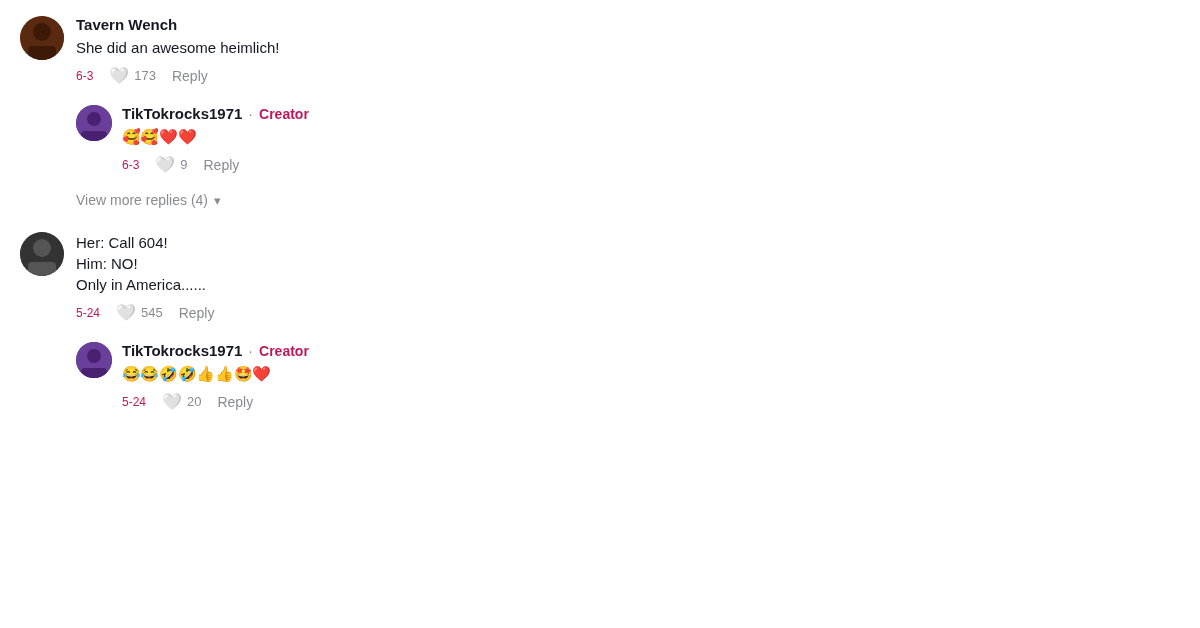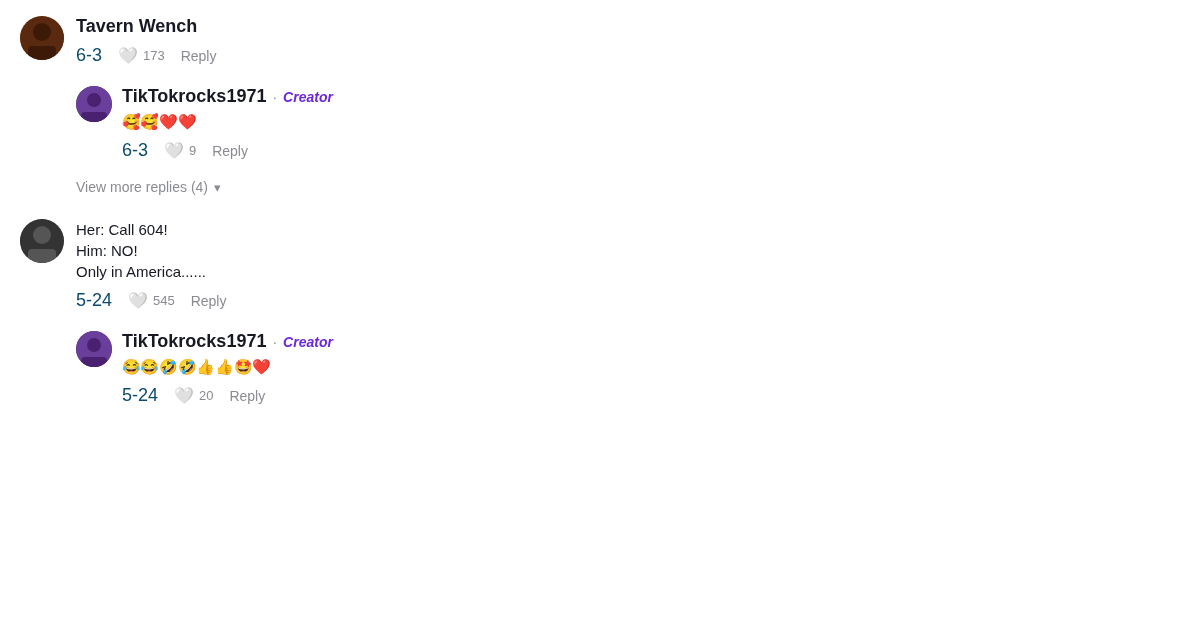--- a/index.html
+++ b/index.html
@@ -34,43 +34,42 @@
       background: #aaa;
     }
     .comment-content {
       flex: 1;
       display: flex;
       flex-direction: column;
       gap: 4px;
     }
     .comment-username {
       font-weight: 700;
-      font-size: 18px;
+      font-size: 15px;
       color: #161823;
     }
     .creator-badge {
-      color: #6d28d9;
+      color: #be185d;
       font-weight: 600;
       font-size: 14px;
-      font-style: italic;
     }
     .comment-text {
       font-size: 15px;
       color: #161823;
       line-height: 1.4;
     }
     .comment-meta {
       display: flex;
       align-items: center;
       gap: 16px;
       margin-top: 4px;
     }
     .comment-date {
-      color: #0c4a6e;
-      font-size: 18px;
+      color: #be185d;
+      font-size: 12px;
     }
     .like-row {
       display: flex;
       align-items: center;
       gap: 5px;
       color: #8a8b91;
       font-size: 13px;
     }
     .heart-icon {
       font-size: 16px;
@@ -143,20 +142,21 @@
     <svg width="44" height="44" viewBox="0 0 44 44">
       <circle cx="22" cy="22" r="22" fill="#5a2a10"></circle>
       <circle cx="22" cy="16" r="9" fill="#3d1a08"></circle>
       <rect x="8" y="30" width="28" height="14" rx="4" fill="#3d1a08"></rect>
     </svg>
   </div>
   <div class="comment-content">
     <div class="username-row">
       <span class="comment-username">Tavern Wench</span>
     </div>
+    <div class="comment-text">She did an awesome heimlich!</div>
     <div class="comment-meta">
       <span class="comment-date">6-3</span>
       <div class="like-row">
         <span class="heart-icon">🤍</span>
         <span>173</span>
       </div>
       <button class="reply-btn">Reply</button>
     </div>
   </div>
 </div>

